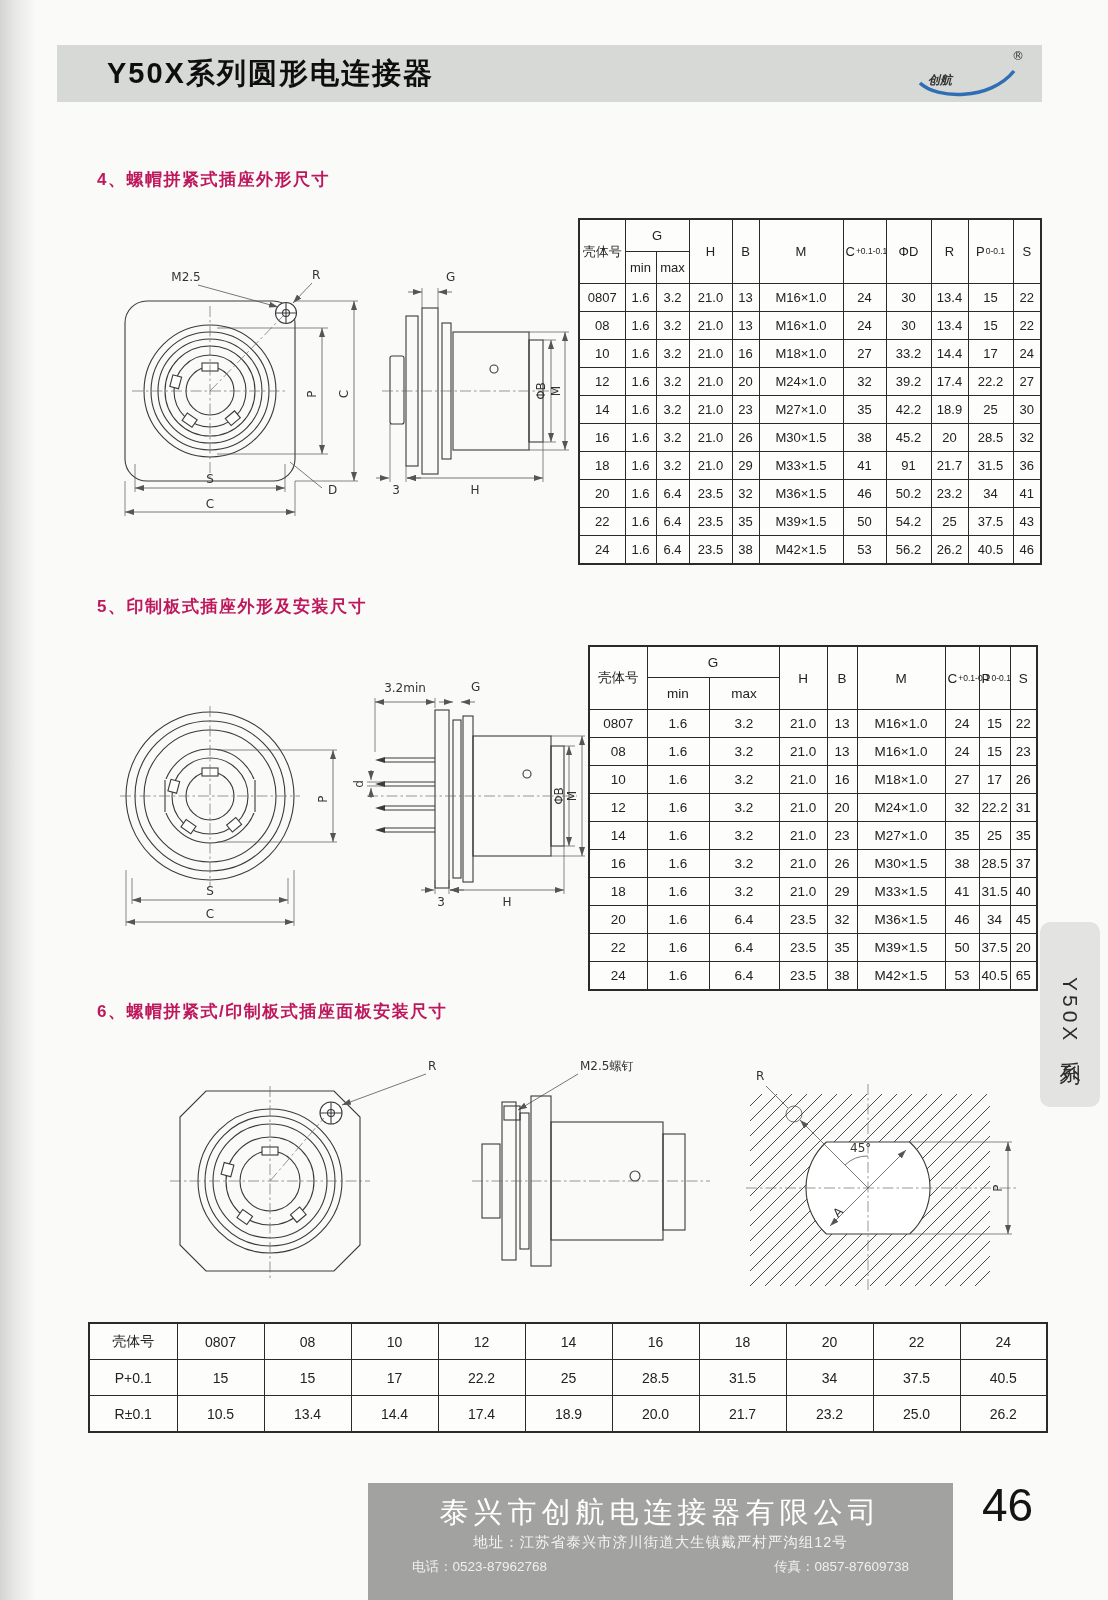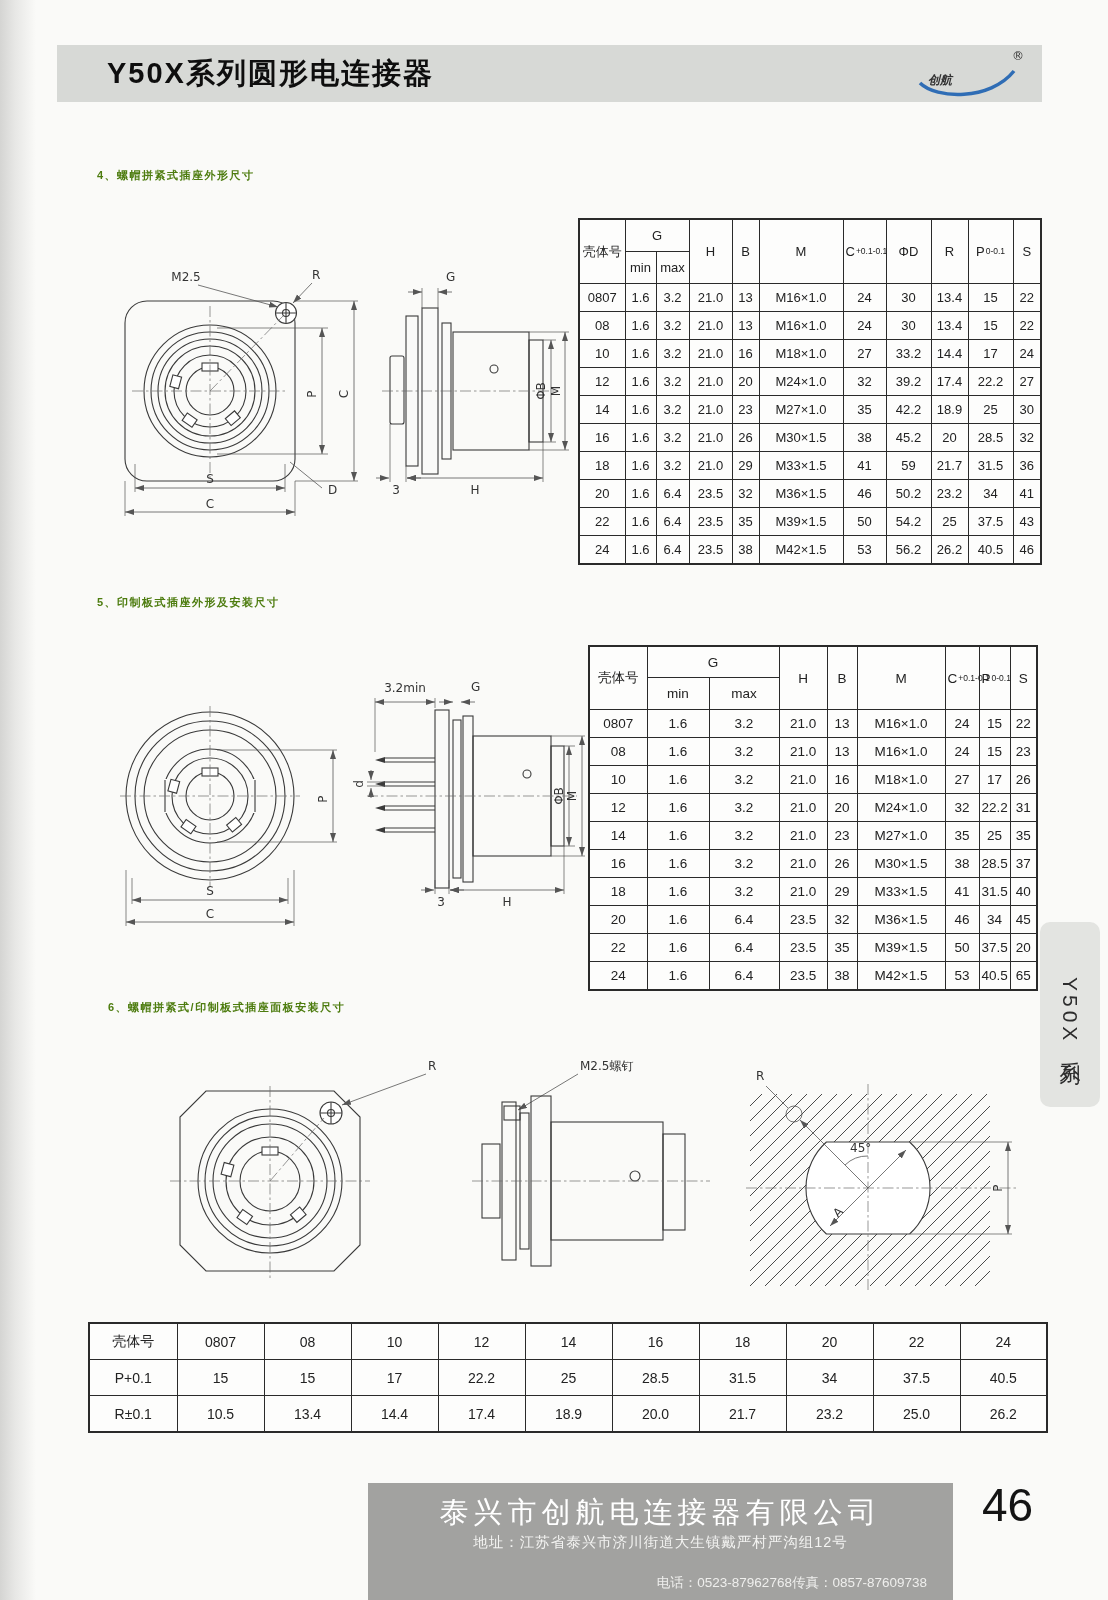--- a/index.html
+++ b/index.html
@@ -5,21 +5,21 @@
   html,body{margin:0;padding:0;background:#e8e8e6;}
   .page{position:relative;width:1108px;height:1600px;margin:0 auto;background:#fafaf8;overflow:hidden;
         font-family:"Liberation Sans","DejaVu Sans",sans-serif;color:#1a1a1a;}
   .scan-edge{position:absolute;left:0;top:0;width:36px;height:100%;
         background:linear-gradient(to right,#a7a7a5 0%,#cfcfcd 40%,rgba(250,250,248,0) 100%);opacity:.45;}
   
   .hdr{position:absolute;left:57px;top:45px;width:985px;height:57px;background:#d7d9d6;}
   .hdr-title{position:absolute;left:30px;top:0;line-height:57px;font-size:29px;font-weight:bold;letter-spacing:2px;color:#0e0e0e;margin-left:20px;}
   .logo{position:absolute;right:12px;top:2px;width:118px;height:54px;}
   
-  .sec-h{position:absolute;font-size:11px;font-weight:600;letter-spacing:1.5px;color:#4d7c0f;}
+  .sec-h{position:absolute;font-size:17px;font-weight:600;letter-spacing:1.5px;color:#be185d;}
   
   .dtable{border-collapse:collapse;table-layout:fixed;background:#fdfdfc;border:2px solid #2a2a2a;}
   .dtable th,.dtable td{border:1px solid #2a2a2a;text-align:center;vertical-align:middle;padding:0 2px;font-weight:400;color:#222;}
   .t4{font-size:13px;}  .t4 td{height:27px;}
   .t4 thead tr:nth-child(1) th{height:31px;} .t4 thead tr:nth-child(2) th{height:31px;}
   .t5{font-size:13.5px;} .t5 td{height:27px;}
   .t5 thead tr:nth-child(1) th{height:30px;} .t5 thead tr:nth-child(2) th{height:31px;}
   .t6{font-size:14px;} .t6 td{height:35px;}
   .tbl-wrap{position:absolute;}
   .tol{display:inline-flex;align-items:center;gap:1px;}
@@ -34,21 +34,21 @@
   svg text{font-family:"DejaVu Sans","Liberation Sans",sans-serif;font-size:12px;fill:#333;}
   .drw{position:absolute;}
   
   .side-tab{position:absolute;left:1040px;top:922px;width:60px;height:185px;background:#e3e4e1;border-radius:10px;
             display:flex;align-items:center;justify-content:center;}
   .side-tab span{writing-mode:vertical-rl;font-size:21px;letter-spacing:4px;color:#2c2c2c;}
   
   .footer{position:absolute;left:368px;top:1483px;width:585px;height:147px;background:#a2a2a0;color:#fff;text-align:center;}
   .f-company{margin-top:10px;font-size:29px;letter-spacing:5px;}
   .f-addr{margin-top:0;font-size:14.5px;letter-spacing:1px;color:#f3f3f1;}
-  .f-row{margin-top:22px;display:flex;justify-content:flex-end;padding:0 26px;font-size:13.5px;color:#efefed;}
+  .f-row{margin-top:6px;display:flex;justify-content:space-between;padding:0 44px;font-size:13.5px;color:#efefed;}
   .pagenum{position:absolute;left:982px;top:1478px;font-size:46px;color:#141414;}
 </style>
 </head>
 <body>
 
 <div class="page">
   <div class="scan-edge"></div>
 
   <div class="hdr">
     <div class="hdr-title">Y50X系列圆形电连接器</div>
@@ -268,21 +268,21 @@
             <td>32</td>
           </tr>
           <tr>
             <td>18</td>
             <td>1.6</td>
             <td>3.2</td>
             <td>21.0</td>
             <td>29</td>
             <td>M33×1.5</td>
             <td>41</td>
-            <td>59</td>
+            <td>91</td>
             <td>21.7</td>
             <td>31.5</td>
             <td>36</td>
           </tr>
           <tr>
             <td>20</td>
             <td>1.6</td>
             <td>6.4</td>
             <td>23.5</td>
             <td>32</td>
@@ -550,21 +550,21 @@
             <td>38</td>
             <td>M42×1.5</td>
             <td>53</td>
             <td>40.5</td>
             <td>65</td>
           </tr>
         </tbody>
     </table>
   </div>
 
-  <div class="sec-h" style="left:108px;top:1000px;">6、螺帽拼紧式/印制板式插座面板安装尺寸</div>
+  <div class="sec-h" style="left:97px;top:1000px;">6、螺帽拼紧式/印制板式插座面板安装尺寸</div>
 
   <div class="drw" style="left:110px;top:1056px;">
     <svg width="930" height="255" viewBox="0 0 930 255">
       <defs>
         <marker id="ar6" markerWidth="10" markerHeight="8" refX="9" refY="3" orient="auto-start-reverse" markerUnits="userSpaceOnUse">
           <path d="M0,0 L9,3 L0,6 Z" fill="#555"></path>
         </marker>
         <pattern id="hat6" width="15" height="15" patternUnits="userSpaceOnUse">
           <path d="M0 15 L15 0" stroke="#4a4a4a" stroke-width="1"></path>
         </pattern>

